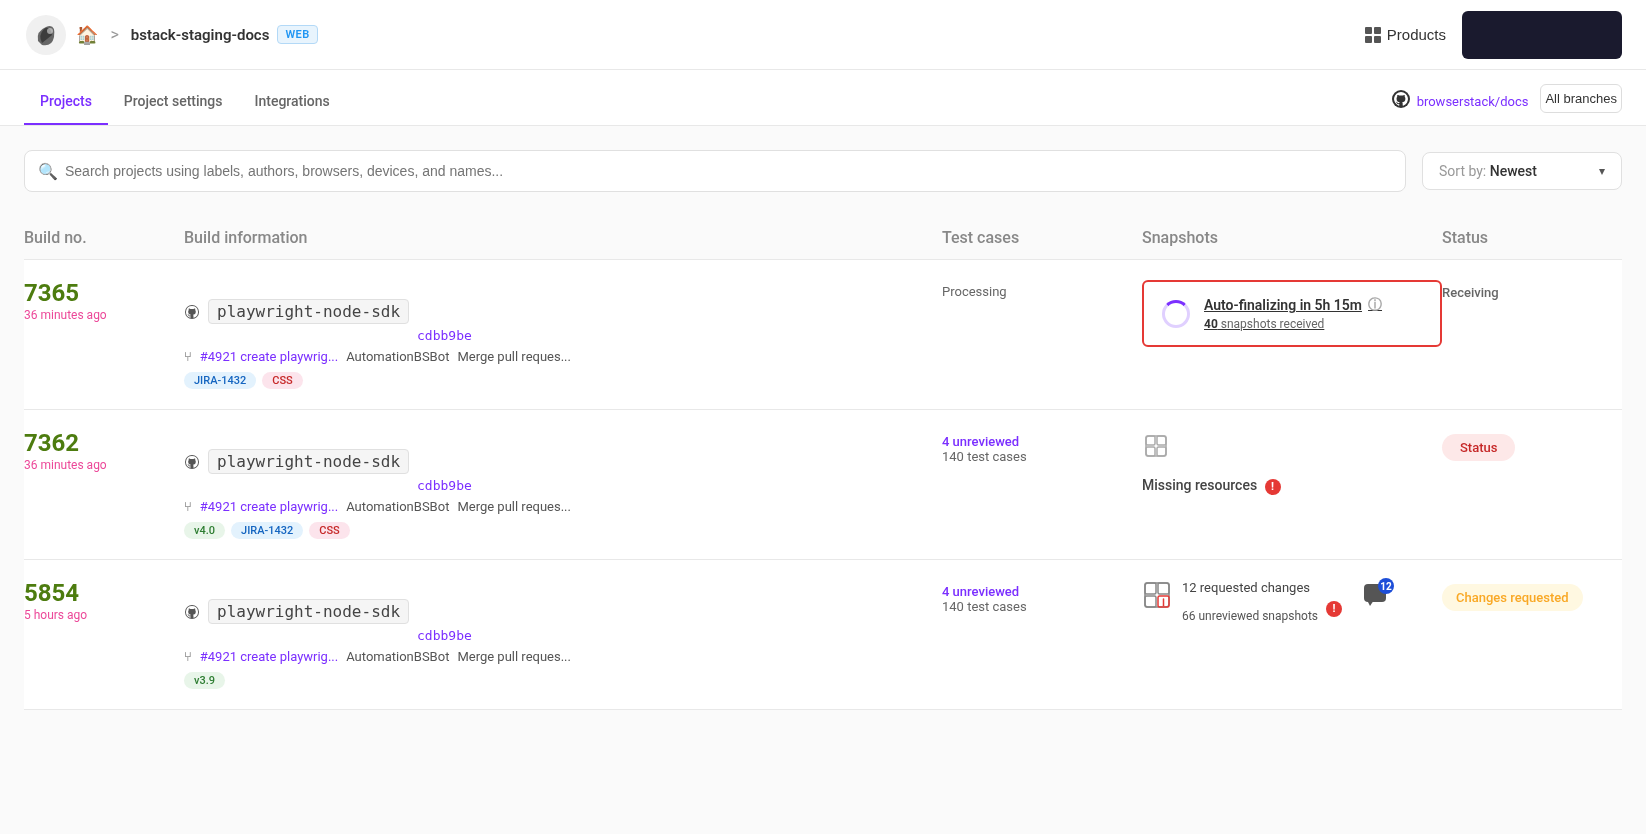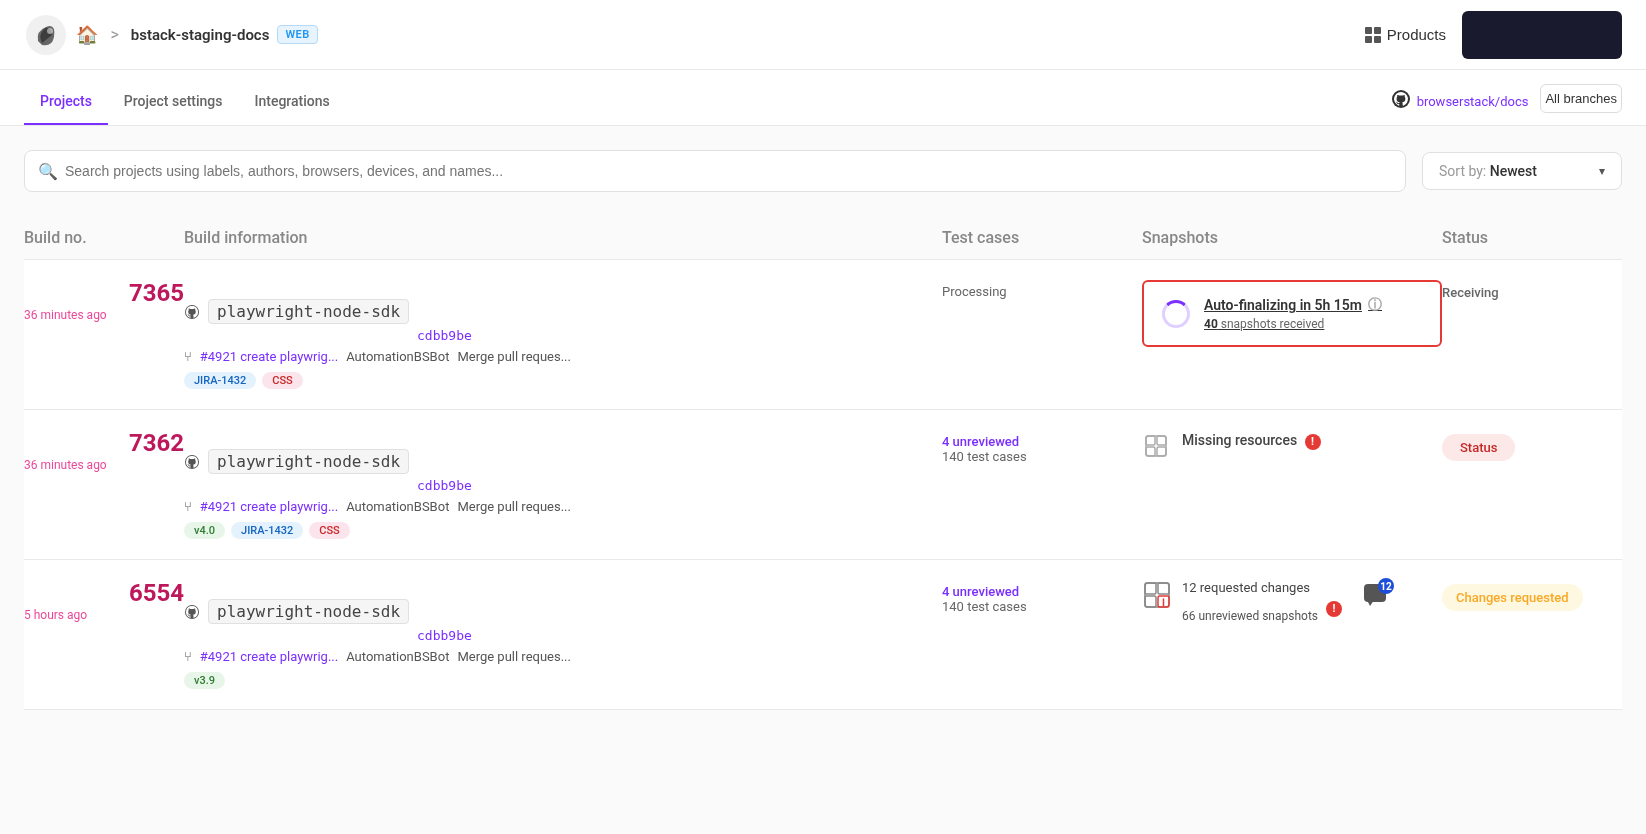--- a/index.html
+++ b/index.html
@@ -211,23 +211,22 @@
       display: grid;
       grid-template-columns: 160px 1fr 200px 300px 180px;
       padding: 20px 0;
       border-bottom: 1px solid #e8e8e8;
       align-items: start;
       background: #fff;
     }
     .build-number {
       font-size: 24px;
       font-weight: 700;
-      color: #be185d;
+      color: #4d7c0f;
       line-height: 1.1;
-      text-align: right;
     }
     .build-time {
       font-size: 12px;
       color: #ec4899;
       margin-top: 2px;
     }
     .build-info-col {
       padding-right: 16px;
     }
     .build-info-row1 {
@@ -278,20 +277,21 @@
     .test-cases-col { color: #555; font-size: 13px; padding-top: 4px; }
     .test-unreviewed { color: #7b2fff; font-weight: 500; }
     .test-count { color: #666; }
 
     
     .snapshots-col {
       display: flex;
       align-items: flex-start;
       gap: 12px;
       padding-top: 2px;
+      flex-direction: column;
     }
 
     
     .autofinalizing-box {
       border: 2px solid #e53935;
       border-radius: 6px;
       padding: 14px 18px;
       display: flex;
       align-items: center;
       gap: 14px;
@@ -563,21 +563,21 @@
         </div>
       </div>
     </div>
     <div class="status-col">
       <span class="status-badge-failed">Status</span>
     </div>
   </div>
 
   <div class="build-row" style="background:#fff;">
     <div>
-      <div class="build-number" style="cursor:pointer;">6554</div>
+      <div class="build-number" style="cursor:pointer;">5854</div>
       <div class="build-time">5 hours ago</div>
     </div>
     <div class="build-info-col">
       <div class="build-info-row1">
         <svg width="16" height="16" viewBox="0 0 16 16" fill="none">
             <circle cx="8" cy="8" r="7" fill="#555"></circle>
             <path d="M8 2a6 6 0 00-1.9 11.69c.3.05.41-.13.41-.29v-1.03c-1.66.36-2.01-.8-2.01-.8-.27-.7-.67-.88-.67-.88-.55-.37.04-.36.04-.36.6.04.92.62.92.62.54.92 1.4.65 1.74.5.05-.39.21-.65.38-.8-1.33-.15-2.73-.67-2.73-2.97 0-.66.24-1.2.62-1.62-.06-.15-.27-.76.06-1.58 0 0 .5-.16 1.63.61a5.7 5.7 0 011.49-.2c.5 0 1.01.07 1.49.2 1.13-.77 1.63-.61 1.63-.61.33.82.12 1.43.06 1.58.38.42.62.96.62 1.62 0 2.31-1.4 2.82-2.74 2.96.21.19.41.56.41 1.12v1.67c0 .16.11.34.41.28A6 6 0 008 2z" fill="#fff"></path>
           </svg>
         <span class="sdk-badge">playwright-node-sdk</span>
         <span class="commit-hash">cdbb9be</span>

